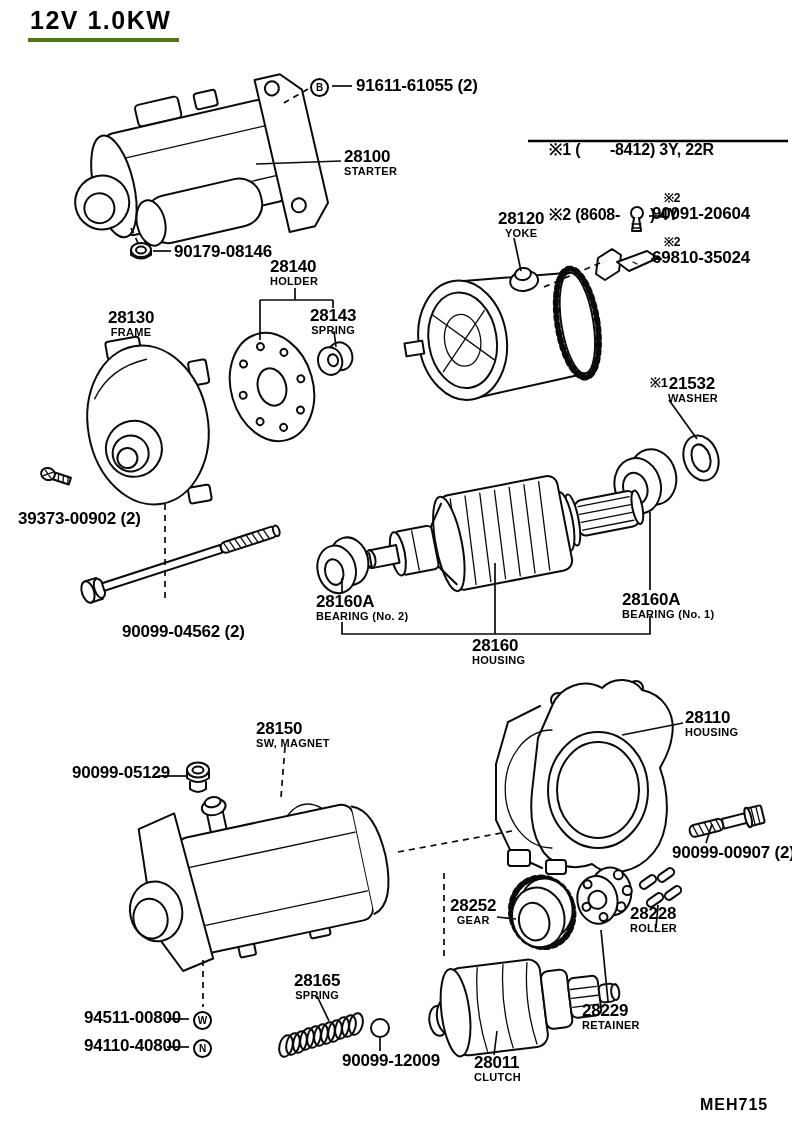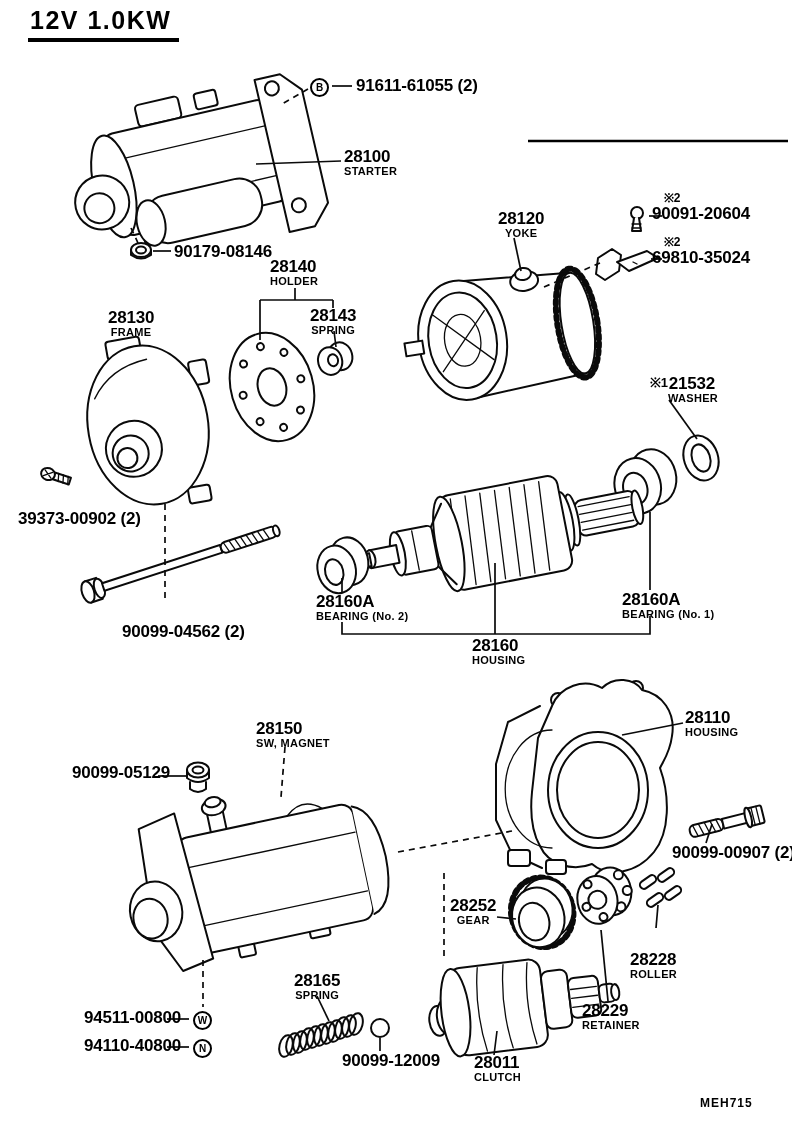--- a/index.html
+++ b/index.html
@@ -12,35 +12,35 @@
   .part *{stroke:#0a0a0a;stroke-width:2;fill:none;stroke-linecap:round;stroke-linejoin:round;}
   .part .fw{fill:#ffffff;}
   .part .thin{stroke-width:1.3;}
   .part .teeth{stroke-dasharray:3.5 4.2;stroke-width:6;}
   .ld{stroke:#0a0a0a;stroke-width:1.7;fill:none;}
   .ldd{stroke:#0a0a0a;stroke-width:1.7;fill:none;stroke-dasharray:6 5;}
   .rule{stroke:#000;}
   
   .page-title{
     position:absolute;left:28px;top:6px;font-size:25px;font-weight:700;
-    letter-spacing:1.5px;border-bottom:4px solid #000000;padding:0 8px 3px 2px;white-space:nowrap;
+    letter-spacing:1.5px;border-bottom:4px solid #4d7c0f;padding:0 8px 3px 2px;white-space:nowrap;
   }
   .notes{position:absolute;left:549px;top:96px;font-weight:700;font-size:16px;
     line-height:1.35;white-space:pre;letter-spacing:-0.2px;}
   .label{position:absolute;font-weight:700;line-height:1.03;white-space:nowrap;letter-spacing:-0.2px;}
   .label .num{font-size:17px;}
   .label .sub{font-size:11px;letter-spacing:0.3px;text-align:center;}
   .label .pre{font-size:12px;padding-left:12px;line-height:1.1;}
   .label .pre-inline{font-size:13px;vertical-align:2px;padding-right:1px;}
   .circ{
     position:absolute;width:15px;height:15px;border:2.5px solid #000;border-radius:50%;
     font-size:10px;font-weight:700;display:flex;align-items:center;justify-content:center;
     background:#fff;box-sizing:content-box;
   }
-  .code{position:absolute;left:700px;top:1096px;font-size:12px;font-weight:700;letter-spacing:1px;}
+  .code{position:absolute;left:700px;top:1096px;font-size:16px;font-weight:700;letter-spacing:1px;}
 </style>
 </head>
 <body>
 
 <div class="stage">
 
   <svg class="art" viewBox="0 0 792 1138">
 
     <g class="part" transform="rotate(-13 185 170)">
       <rect x="150" y="96" width="44" height="22" rx="4" class="fw"></rect>
@@ -343,20 +343,24 @@
       <path class="ld" d="M497,1031 L494,1055"></path>
       <path class="ldd" d="M444,873 V960"></path>
       <path class="ldd" d="M398,852 L512,831"></path>
       <path class="ldd" d="M165,504 V600"></path>
       <path class="rule" d="M528,141 H788" stroke-width="2.5"></path>
     </g>
   </svg>
 
   <div class="page-title">12V 1.0KW</div>
 
+  <div class="notes">
+    <div>※1 (       -8412) 3Y, 22R</div>
+    <div>※2 (8608-       ) 4Y</div>
+  </div>
 
   <div class="circ" style="left:310px;top:78px">
       <span>B</span>
     </div>
   <div class="circ" style="left:193px;top:1011px">
       <span>W</span>
     </div>
   <div class="circ" style="left:193px;top:1039px">
       <span>N</span>
     </div>
@@ -448,21 +452,21 @@
 
   <div class="label" style="left:672px;top:844px">
     <div class="num">90099-00907 (2)</div>
   </div>
 
   <div class="label" style="left:450px;top:897px">
     <div class="num">28252</div>
     <div class="sub">GEAR</div>
   </div>
 
-  <div class="label" style="left:630px;top:951px">
+  <div class="label" style="left:630px;top:905px">
     <div class="num">28228</div>
     <div class="sub">ROLLER</div>
   </div>
 
   <div class="label" style="left:582px;top:1002px">
     <div class="num">28229</div>
     <div class="sub">RETAINER</div>
   </div>
 
   <div class="label" style="left:294px;top:972px">

